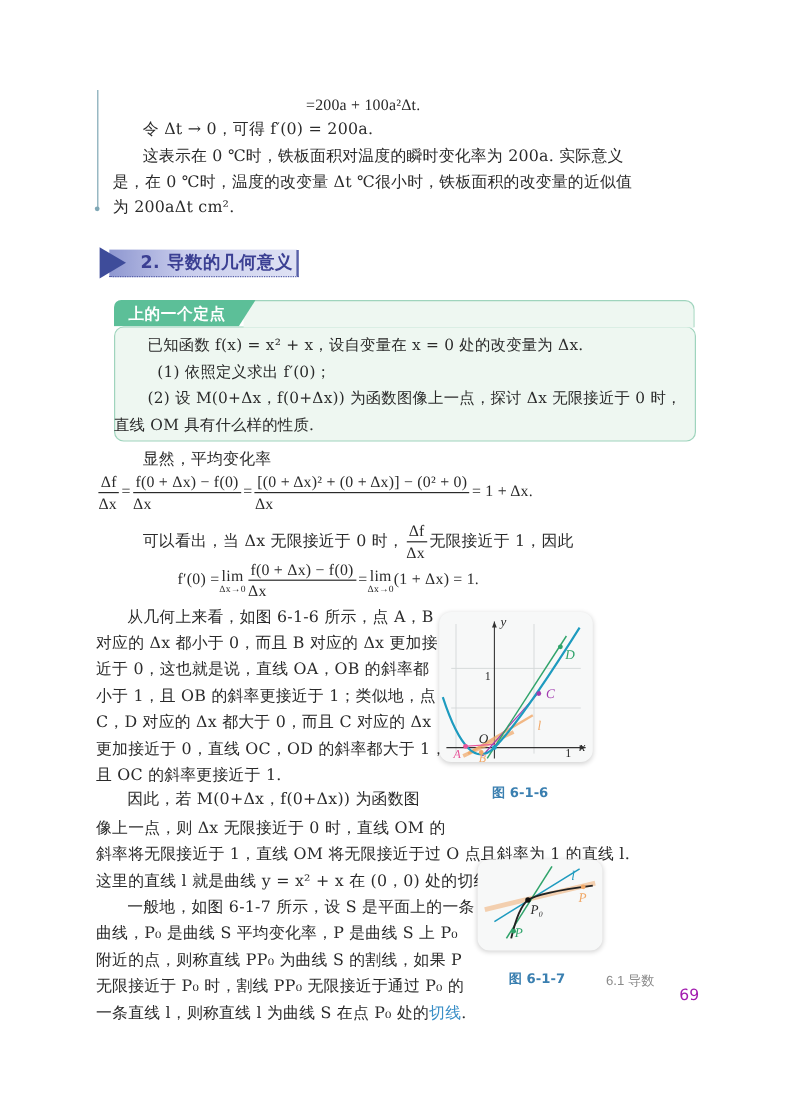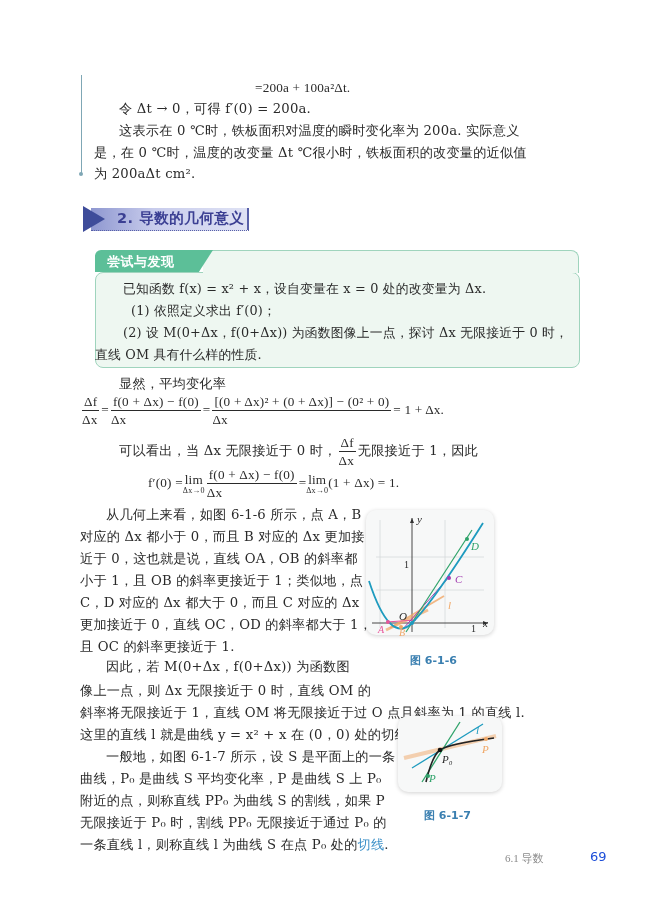--- a/index.html
+++ b/index.html
@@ -39,22 +39,22 @@
   .frac .num { display: block; border-bottom: 1px solid #2a2a2a; padding: 0 2px; line-height: 17px; }
   .frac .den { display: block; line-height: 17px; }
   .lim { display: inline-block; vertical-align: middle; text-align: center; }
   .lim .lbl { display: block; line-height: 14px; }
   .lim .sub { display: block; font-size: 8px; line-height: 8px; }
 
   .fig { position: absolute; background: #f7f8f8; border-radius: 10px; box-shadow: 0 1px 4px rgba(0,0,0,0.18); }
   .fig-cap { position: absolute; font-family: "DejaVu Sans", sans-serif; font-size: 11px; color: #3a7fb0; font-weight: bold; }
   .link { color: #3a8fc7; }
 
-  .footer-sec { position: absolute; left: 505px; top: 851px; font-size: 11px; color: #8a8a8a; font-family: Liberation Serif, serif; }
-  .footer-pg { position: absolute; left: 566px; top: 849px; font-size: 13px; color: #1d4ed8; font-family: "DejaVu Sans", sans-serif; margin-left: 24px; }
+  .footer-sec { position: absolute; left: 505px; top: 810px; font-size: 11px; color: #8a8a8a; font-family: Liberation Sans, sans-serif; }
+  .footer-pg { position: absolute; left: 566px; top: 822px; font-size: 13px; color: #a21caf; font-family: "DejaVu Sans", sans-serif; }
 </style>
 </head>
 <body>
 
 <div class="page">
 
   <div class="margin-rule"></div>
   <div class="margin-dot"></div>
 
   <div class="p m" style="left:255px; top:78px;">=200a + 100a²Δt.</div>
@@ -66,21 +66,21 @@
   <div class="section-head">
     <div class="section-band"></div>
     <div class="section-tri"></div>
     <div class="section-title">2. 导数的几何意义</div>
   </div>
 
   <div class="try-box">
     <div class="try-frame"></div>
     <div class="try-top"></div>
     <div class="try-tab"></div>
-    <div class="try-tab-label">尝试与发现</div>
+    <div class="try-tab-label">上的一个定点</div>
     <div class="p try-text" style="left:28px; top:29px;">已知函数 f(x) = x² + x，设自变量在 x = 0 处的改变量为 Δx.</div>
     <div class="p try-text" style="left:36px; top:51px;">(1) 依照定义求出 f′(0)；</div>
     <div class="p try-text" style="left:28px; top:73px;">(2) 设 M(0+Δx，f(0+Δx)) 为函数图像上一点，探讨 Δx 无限接近于 0 时，</div>
     <div class="p try-text" style="left:0px; top:95px;">直线 OM 具有什么样的性质.</div>
   </div>
 
   <div class="p" style="left:119px; top:374px;">显然，平均变化率</div>
 
   <div class="p m" style="left:80px; top:393px; line-height:20px;">
     <span class="frac"><span class="num">Δf</span><span class="den">Δx</span></span>=<span class="frac"><span class="num">f(0 + Δx) − f(0)</span><span class="den">Δx</span></span>=<span class="frac"><span class="num">[(0 + Δx)² + (0 + Δx)] − (0² + 0)</span><span class="den">Δx</span></span><span>= 1 + Δx.</span>

